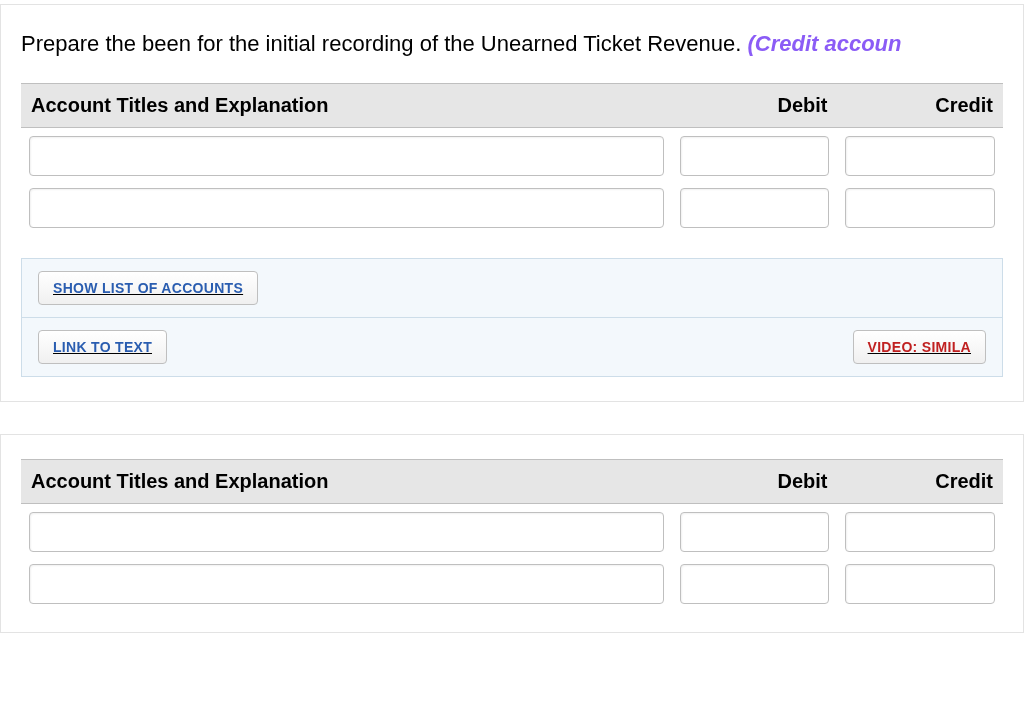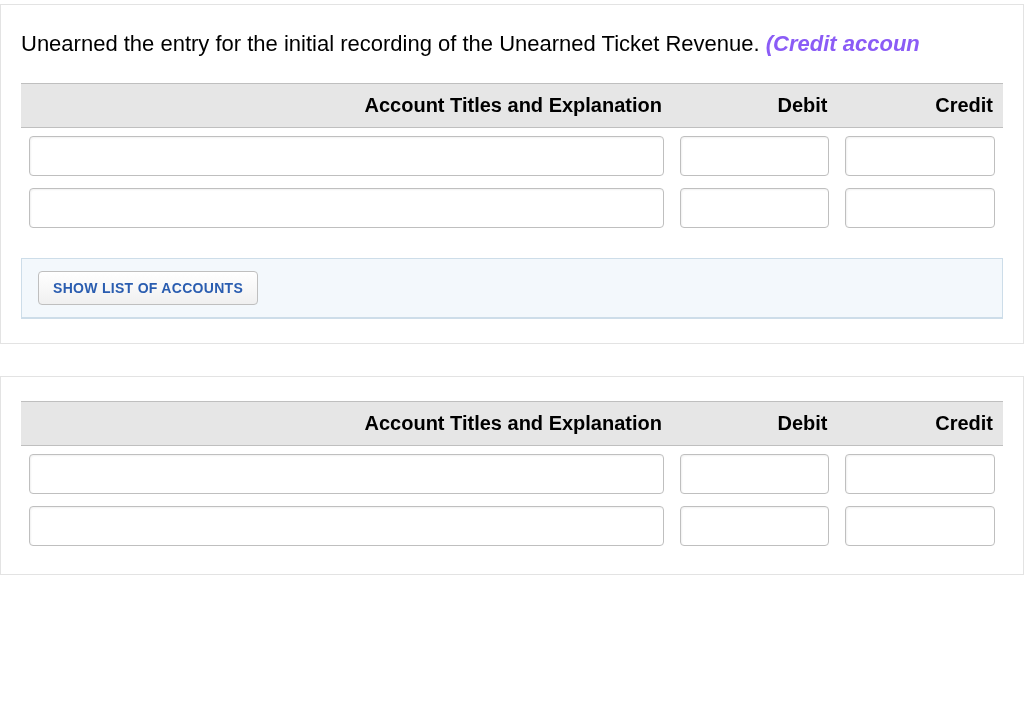--- a/index.html
+++ b/index.html
@@ -28,21 +28,21 @@
   }
   table.je {
     border-collapse: collapse;
     width: 100%;
     table-layout: fixed;
   }
   table.je th {
     background: #e6e6e6;
     border-top: 1px solid #bfbfbf;
     border-bottom: 1px solid #bfbfbf;
-    text-align: right;
+    text-align: left;
     font-weight: bold;
     font-size: 20px;
     padding: 10px 10px;
   }
   table.je th.debit, table.je th.credit {
     text-align: right;
   }
   table.je td {
     padding: 8px 8px 4px 8px;
     vertical-align: top;
@@ -64,20 +64,21 @@
     border: 1px solid #cddde9;
     background: #f3f8fc;
     margin-top: 26px;
     padding: 0;
   }
   .help-row {
     padding: 12px 16px;
     display: flex;
     justify-content: space-between;
     align-items: center;
+    text-decoration: underline;
   }
   .help-row:first-child {
     border-bottom: 1px solid #cddde9;
   }
   .pillbtn {
     display: inline-block;
     background: linear-gradient(#ffffff, #f0f0f0);
     border: 1px solid #bfbfbf;
     color: #2a5db0;
     font-weight: bold;
@@ -93,21 +94,21 @@
   }
   .gap {
     height: 24px;
   }
 </style>
 </head>
 <body>
 
 <div class="section">
   <div class="prompt">
-    <span>Unearned the entry for the initial recording of the Unearned Ticket Revenue. </span><span class="red">(Credit accoun</span>
+    <span>Prepare the been for the initial recording of the Unearned Ticket Revenue. </span><span class="red">(Credit accoun</span>
   </div>
 
   <table class="je">
     <colgroup>
       <col class="col-account">
         <col class="col-debit">
         <col class="col-credit">
     </colgroup>
     <thead>
       <tr>
@@ -126,20 +127,24 @@
         <td><input type="text" value="" style=""></td>
         <td><input type="text" value="" style=""></td>
         <td><input type="text" value="" style=""></td>
       </tr>
     </tbody>
   </table>
 
   <div class="helpbox">
     <div class="help-row">
       <span class="pillbtn">SHOW LIST OF ACCOUNTS</span>
+    </div>
+    <div class="help-row">
+      <span class="pillbtn">LINK TO TEXT</span>
+      <span class="pillbtn video">VIDEO: SIMILA</span>
     </div>
   </div>
 </div>
 
 <div class="gap"></div>
 
 <div class="section">
 
   <table class="je">
     <colgroup>

